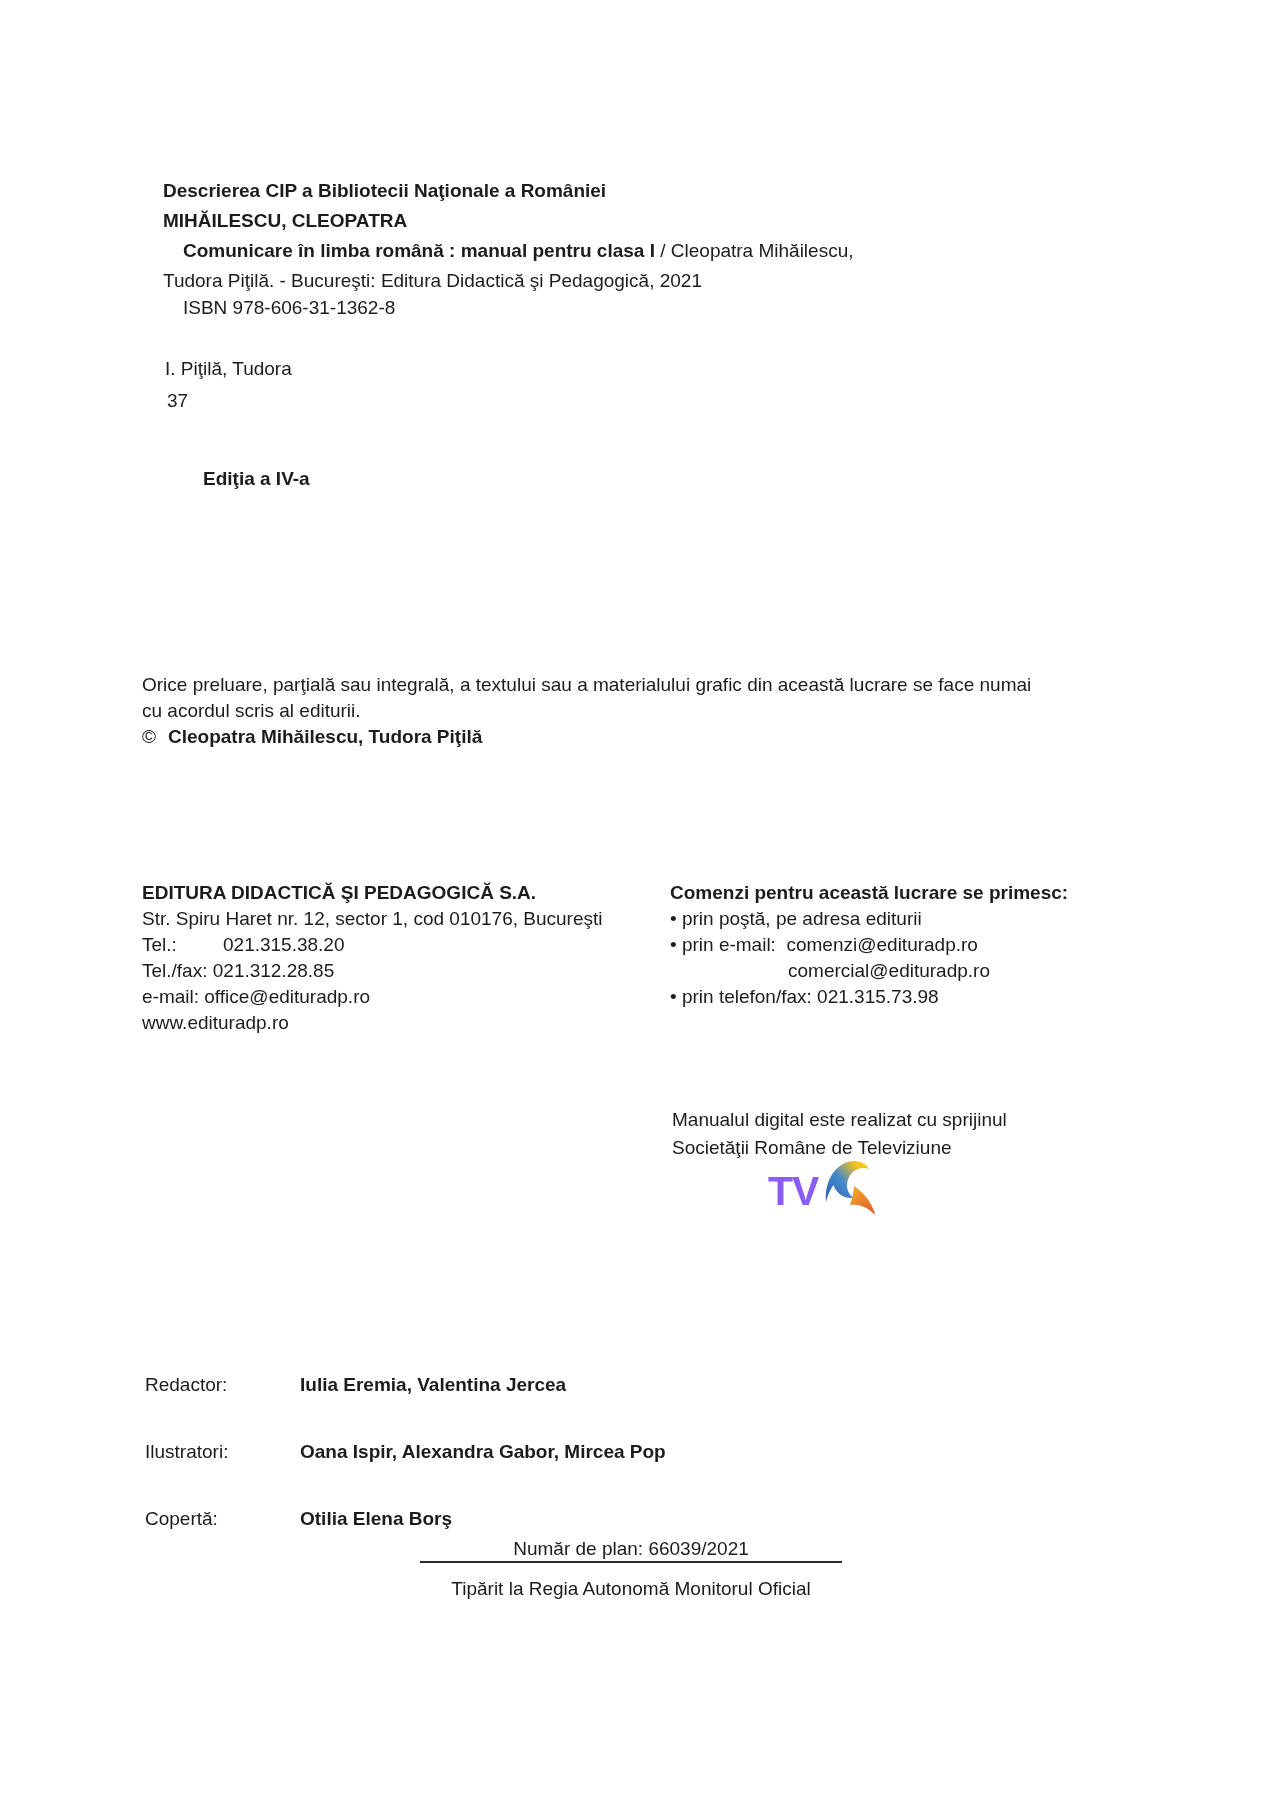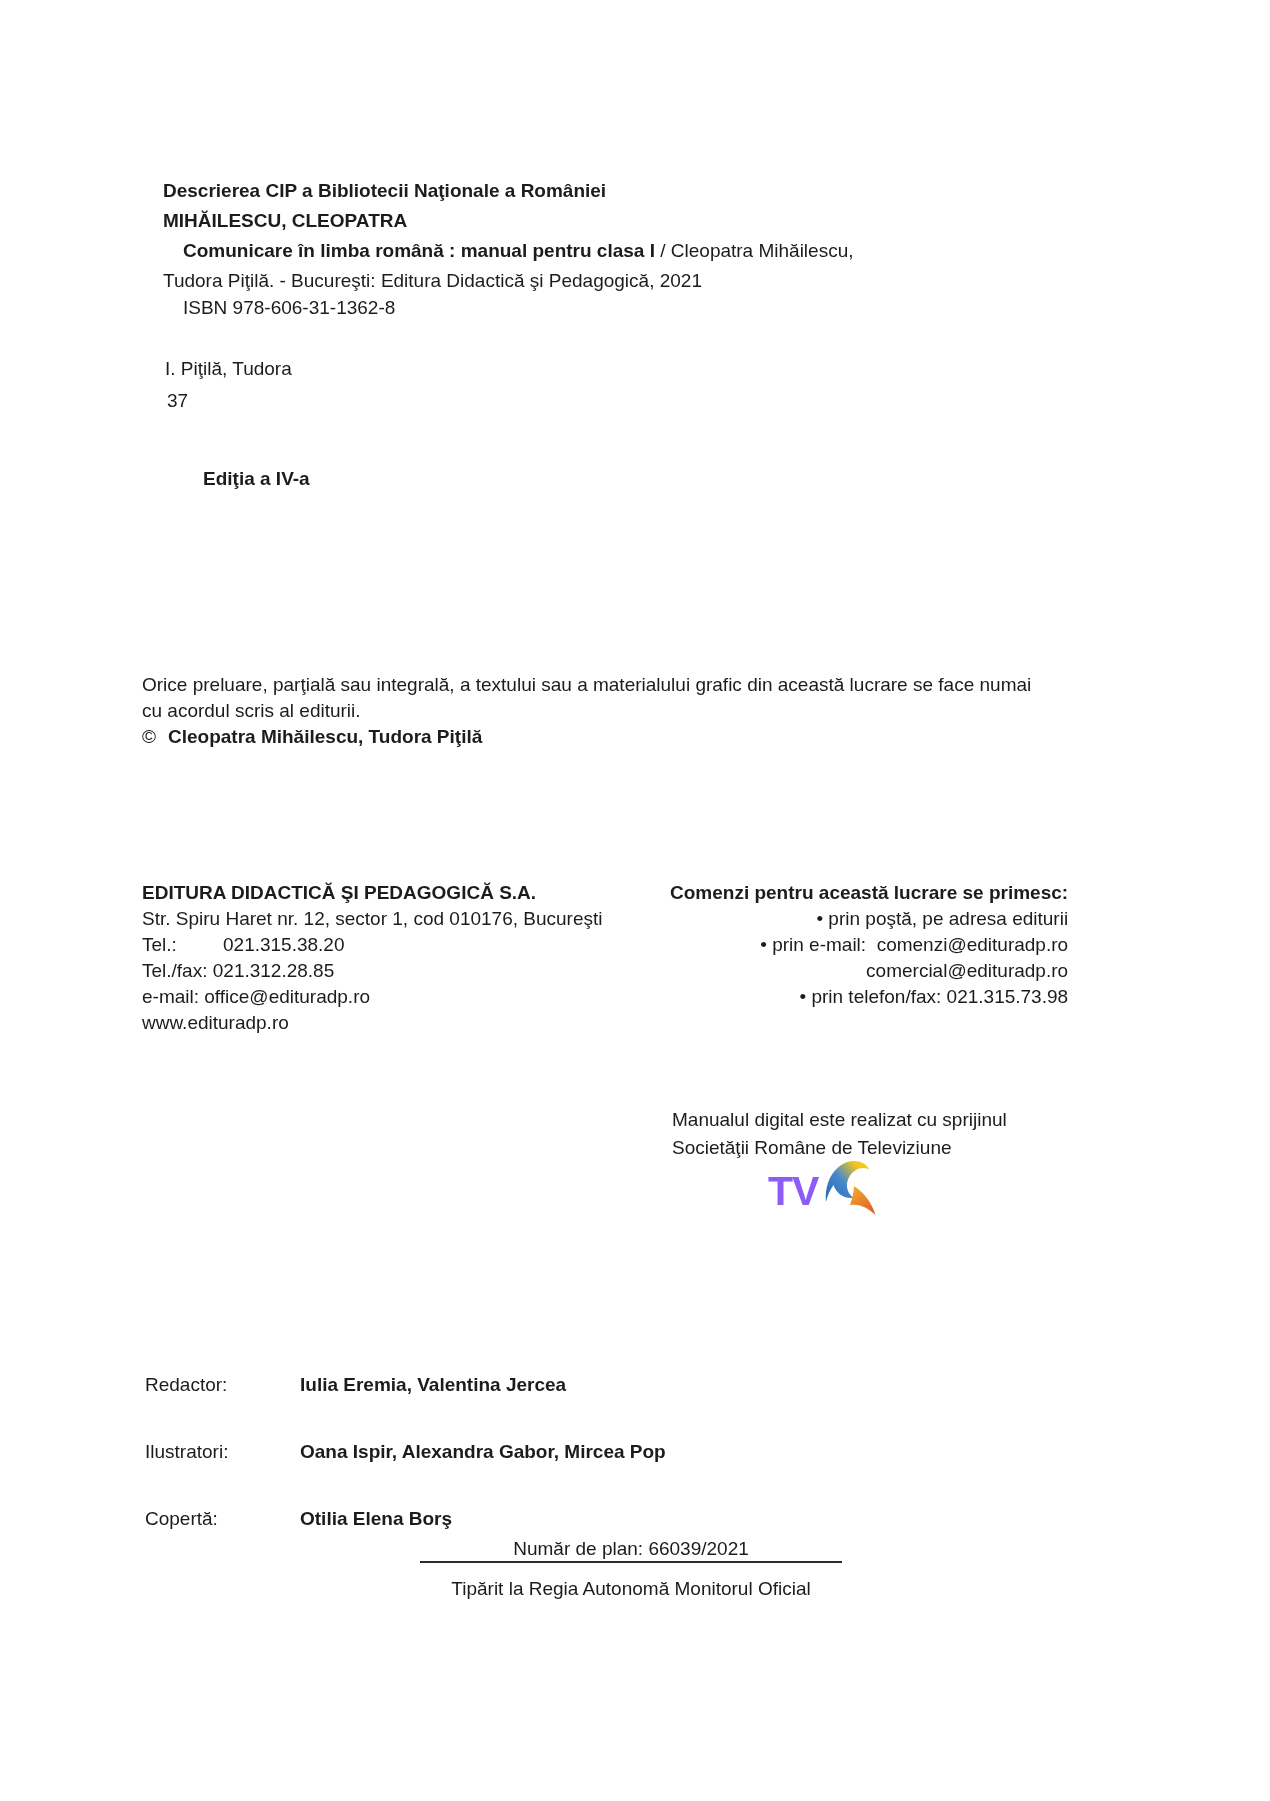--- a/index.html
+++ b/index.html
@@ -22,21 +22,21 @@
   .index-entry{left:165px;top:328px;line-height:26px;margin-top:28px;}
   .classif{left:167px;top:388px;line-height:26px;}
   .edition{left:170px;top:466px;line-height:26px;font-weight:bold;margin-left:33px;}
 
   .copyright{left:142px;top:672px;line-height:26px;}
   .copyright .authors .b{margin-left:12px;}
 
   .publisher{left:142px;top:880px;line-height:26px;}
   .tel-label{display:inline-block;width:81px;}
 
-  .orders{left:670px;top:880px;line-height:26px;text-align:right;}
+  .orders{left:670px;top:880px;line-height:26px;}
   .orders .line{white-space:pre;}
   .orders .indent2{padding-left:118px;}
 
   .tvr-text{left:672px;top:1106px;line-height:28px;}
   .tvr-logo{left:768px;top:1160px;display:flex;align-items:flex-start;}
   .tvr-tv{
     font-weight:bold;font-size:41px;line-height:41px;
     letter-spacing:-1px;color:#8b5cf6;
     padding-top:11px;
   }

